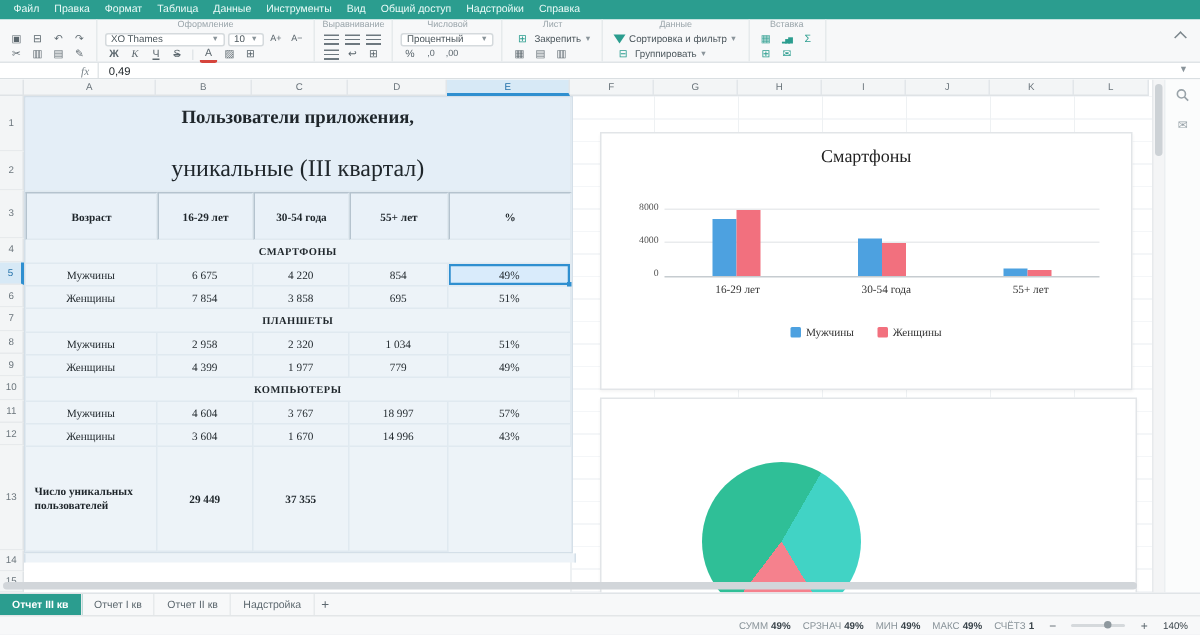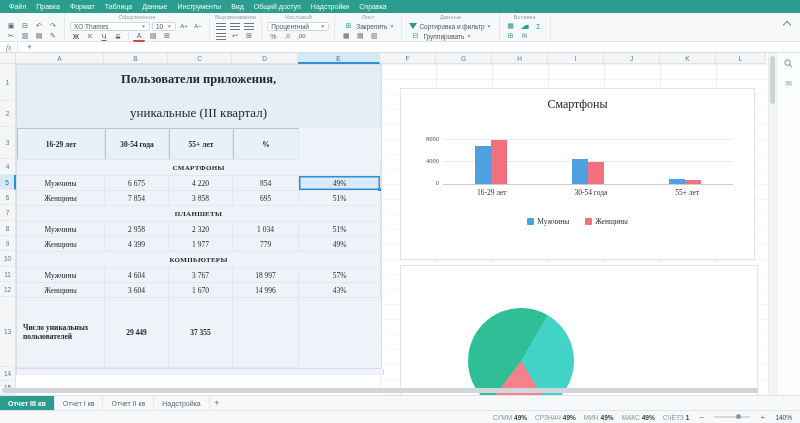--- a/index.html
+++ b/index.html
@@ -29,21 +29,21 @@
   .funnel{width:0;height:0;border-left:4px solid transparent;border-right:4px solid transparent;
           border-top:6px solid #2b9d8f;}
   .b-b{font-weight:bold;} .b-i{font-style:italic;font-family:"Liberation Serif",serif;}
   .b-u{text-decoration:underline;} .b-s{text-decoration:line-through;}
   .color-a{border-bottom:2px solid #d6453c;line-height:7px;}
   .chev{width:5px;height:5px;border-left:1px solid #7a858b;border-top:1px solid #7a858b;
         transform:rotate(45deg);margin-top:3px;}
   .rcollapse{margin-left:auto;display:flex;align-items:flex-start;padding:6px 10px 0 0;}
   
   .fbar{position:absolute;left:0;top:42px;width:800px;height:11px;background:#fff;
-        border-bottom:1px solid #dadfe2;display:flex;align-items:center;box-sizing:border-box;}
+        border-bottom:1px solid #dadfe2;display:flex;align-items:center;box-sizing:border-box;padding-left:48px;}
   .fx{font-size:7.5px;font-style:italic;font-family:"Liberation Serif",serif;color:#7a858b;
       padding:0 6px;border-right:1px solid #e3e7e9;height:100%;display:flex;align-items:center;}
   .fval{font-size:7.5px;color:#23292d;padding:0 6px;flex:1;}
   .fchev{font-size:6px;color:#8a949a;padding:0 8px;}
   
   .grid{position:absolute;left:0;top:53px;width:800px;height:342px;background:#fff;overflow:hidden;}
   .corner{position:absolute;left:0;top:0;width:16px;height:11px;background:#f3f5f6;
           border-right:1px solid #dfe3e6;border-bottom:1px solid #dfe3e6;box-sizing:border-box;}
   .colhead{position:absolute;left:16px;top:0;height:11px;display:flex;}
   .ch{height:11px;line-height:11px;text-align:center;font-size:6.5px;color:#6b757c;background:#f3f5f6;
@@ -60,21 +60,21 @@
   
   .sheet-table{position:absolute;left:16px;top:11px;display:grid;
      grid-template-columns:88px 64px 64px 66px 82px;
      grid-template-rows:63px 32px 16px 15px 15px 16px 15px 15px 16px 15px 15px 70px;
      background:#edf3f8;border:1px solid #d4dfe8;box-sizing:content-box;
      font-family:"Liberation Serif",serif;}
   .sheet-table>div{display:flex;align-items:center;justify-content:center;
      border-right:1px solid #e0e9f0;border-bottom:1px solid #e0e9f0;box-sizing:border-box;color:#1f262b;}
   .tt{grid-column:1/6;flex-direction:column;background:#e4eef7;gap:18px;}
   .tt1{font-weight:bold;font-size:12.5px;}
-  .tt2{font-size:13px;}
+  .tt2{font-size:16px;}
   .th{font-weight:bold;font-size:7.5px;border:1px solid #b5c3ce;background:#e9f1f8;}
   .ts{grid-column:1/6;font-weight:bold;font-size:7px;letter-spacing:.3px;}
   .tc{font-size:7.5px;}
   .tc.sel{background:#d9ebfb;box-shadow:inset 0 0 0 1.5px #2f8fd0;position:relative;}
   .tc.sel::after{content:"";position:absolute;right:-1px;bottom:-1px;width:3px;height:3px;background:#2f8fd0;}
   .ttl{font-weight:bold;font-size:7.5px;line-height:1.15;padding:0 6px;}
   .tv{font-weight:bold;font-size:7.5px;}
   .table-tail{position:absolute;left:16px;top:316px;width:366px;height:6px;background:#edf3f8;
      border-left:1px solid #d4dfe8;border-right:1px solid #d4dfe8;}
   
@@ -268,20 +268,21 @@
       </div>
     </div>
 
     <div class="rcollapse">
       <span class="chev"></span>
     </div>
   </div>
 
   <div class="fbar">
     <span class="fx">fx</span>
+    <div class="fval">0,49</div>
     <span class="fchev">▼</span>
   </div>
 
   <div class="grid">
     <div class="corner"></div>
 
     <div class="colhead">
       <div class="ch" style="width:88px">A</div>
       <div class="ch" style="width:64px">B</div>
       <div class="ch" style="width:64px">C</div>
@@ -315,20 +316,21 @@
     </div>
 
     <div class="bgcells"></div>
 
     <div class="sheet-table">
       <div class="tt">
         <div class="tt1">Пользователи приложения,</div>
         <div class="tt2">уникальные (III квартал)</div>
       </div>
 
+      <div class="th">Возраст</div>
       <div class="th">16-29 лет</div>
       <div class="th">30-54 года</div>
       <div class="th">55+ лет</div>
       <div class="th">%</div>
 
       <div class="ts">СМАРТФОНЫ</div>
       <div class="tc">Мужчины</div>
       <div class="tc">6 675</div>
       <div class="tc">4 220</div>
       <div class="tc">854</div>

